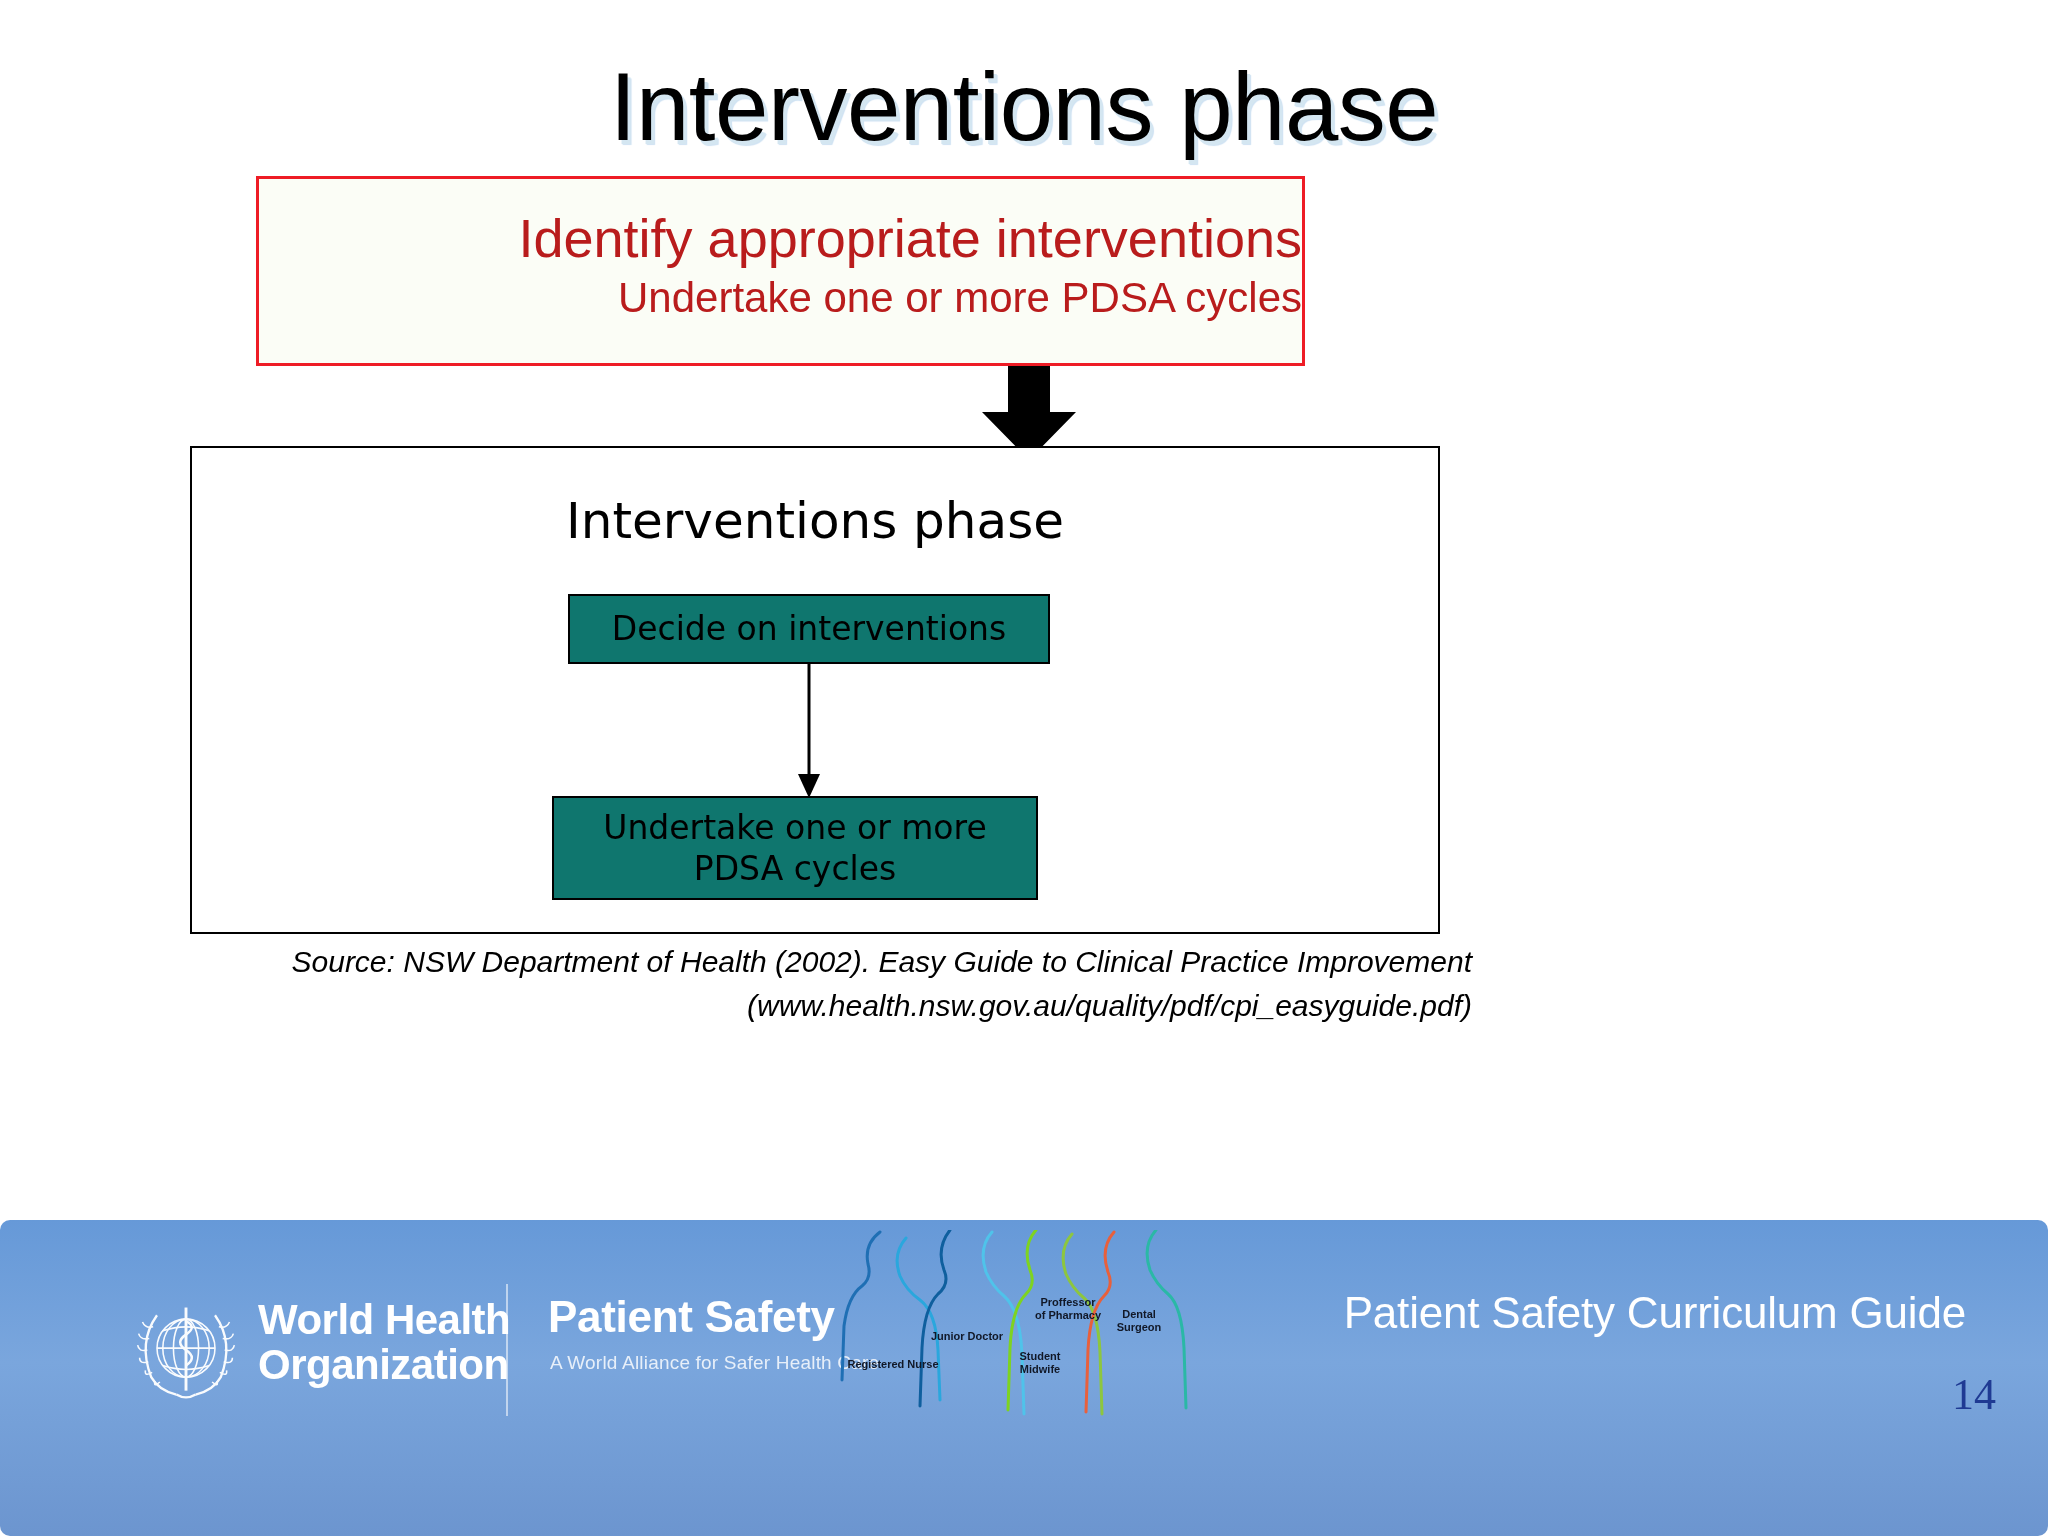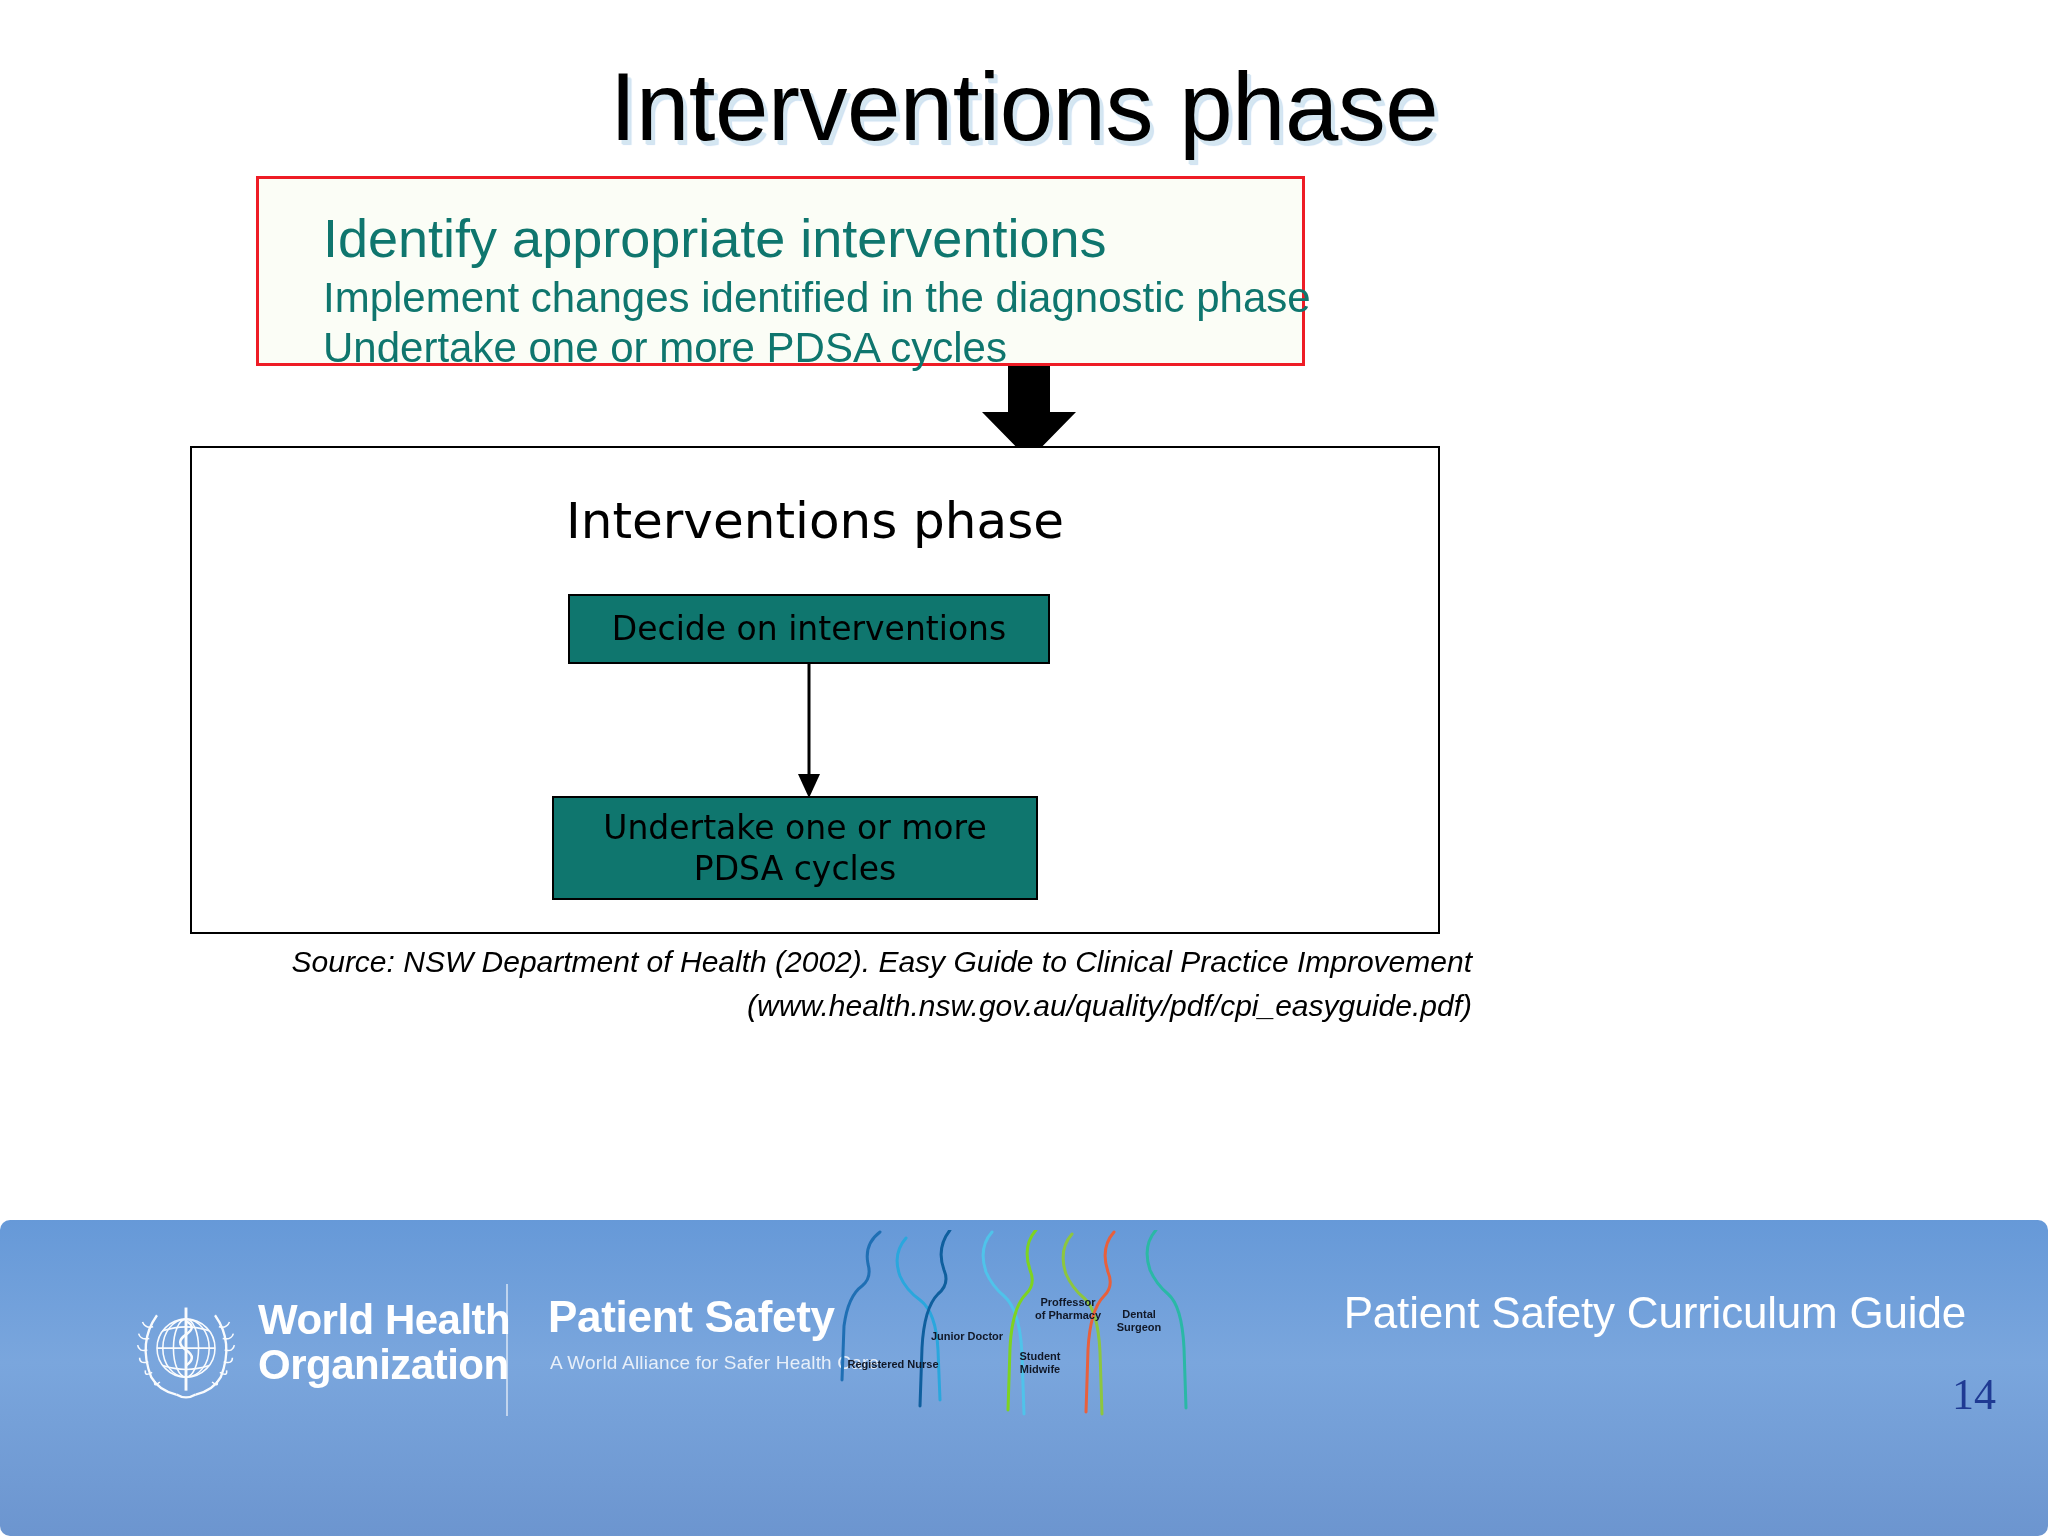--- a/index.html
+++ b/index.html
@@ -31,24 +31,25 @@
     left:256px;top:176px;
     width:1049px;height:190px;
     border:3px solid #ee1c25;
     background:#fbfdf6;
     box-sizing:border-box;
   }
   .callout-inner{
     padding:32px 0 0 64px;
   }
   .callout-line{
-    color:#0f766e;
+    color:#b91c1c;
     font-family:"Liberation Sans", sans-serif;
     white-space:nowrap;
     line-height:1.0;
+    text-align:right;
   }
   .callout-line.lead{
     font-size:54px;
     margin-bottom:12px;
   }
   .callout-line.sub{
     font-size:42px;
     margin-bottom:8px;
   }
 
@@ -188,21 +189,20 @@
 </head>
 <body>
 
 <div class="slide">
 
   <div class="title">Interventions phase</div>
 
   <div class="callout">
     <div class="callout-inner">
       <div class="callout-line lead">Identify appropriate interventions</div>
-      <div class="callout-line sub">Implement changes identified in the diagnostic phase</div>
       <div class="callout-line sub">Undertake one or more PDSA cycles</div>
     </div>
   </div>
 
   <svg class="big-arrow" width="2048" height="1536" viewBox="0 0 2048 1536">
     <polygon points="1008,366 1050,366 1050,412 1076,412 1029,460 982,412 1008,412" fill="#000000"></polygon>
   </svg>
 
   <div class="diagram">
     <div class="diagram-title">Interventions phase</div>

